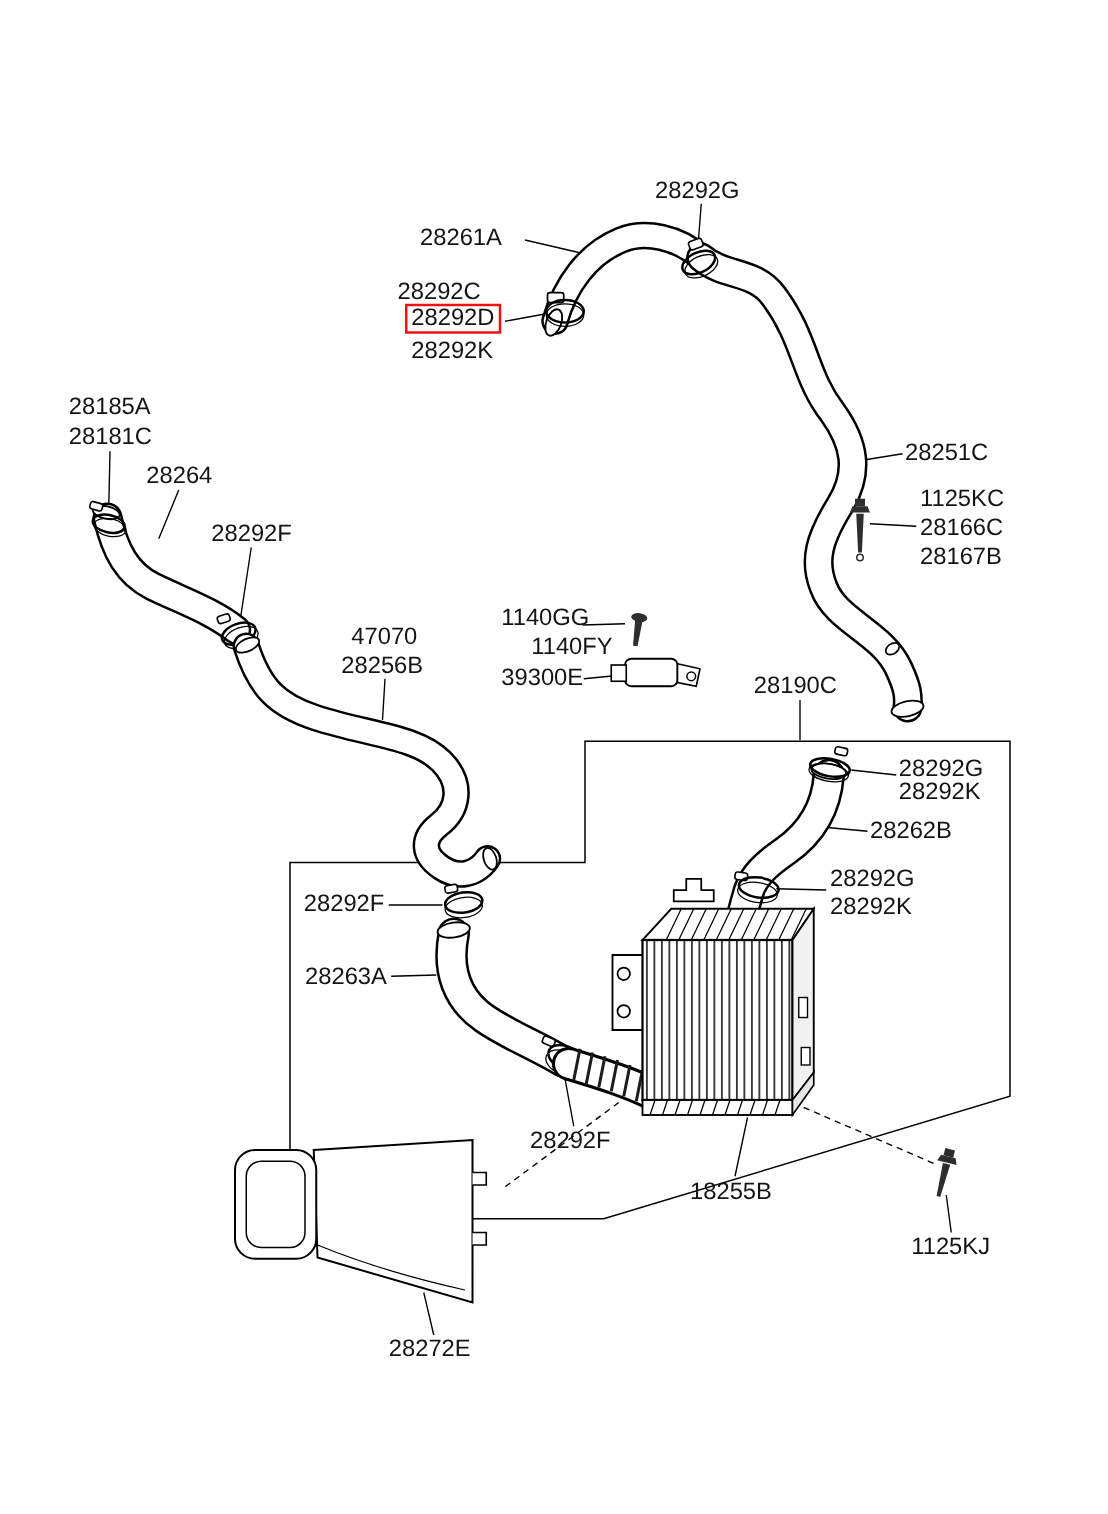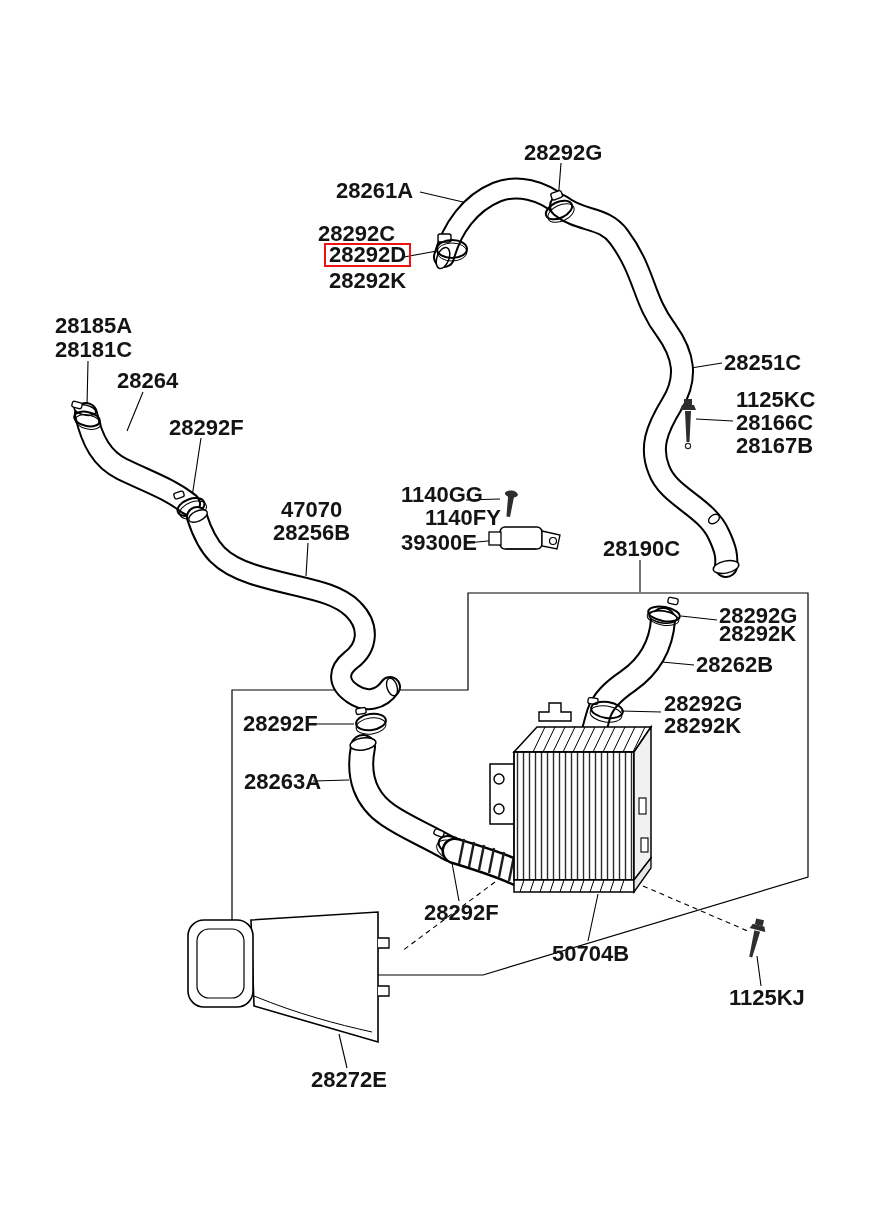--- a/index.html
+++ b/index.html
@@ -1,20 +1,20 @@
 <!DOCTYPE html>
 <html><head>
 <meta charset="utf-8">
 <style>
   * { margin:0; padding:0; box-sizing:border-box; }
   html,body { background:#ffffff; }
   body { width:886px; height:1211px; position:relative; font-family:"Liberation Sans", sans-serif; }
   .stage { position:absolute; left:0; top:0; width:886px; height:1211px; background:#fff; overflow:hidden; }
   .stage svg { position:absolute; left:0; top:0; }
-  .label { position:absolute; font-size:22px; line-height:20px; color:#141414; white-space:nowrap; z-index:5;font-weight:bold; }
+  .label { position:absolute; font-size:19px; line-height:20px; color:#141414; white-space:nowrap; z-index:5; }
   .label.hl { border:2px solid #ee1111; padding:0 3px;text-align:center; }
 </style>
 </head>
 <body>
 
 <div class="stage">
 
 <svg width="886" height="1211" viewBox="0 0 886 1211">
   <defs>
     <pattern id="fins" width="6" height="6" patternUnits="userSpaceOnUse">
@@ -225,17 +225,17 @@
 <div class="label" style="left:273px; top:523px">28256B</div>
 <div class="label" style="left:603px; top:539px">28190C</div>
 <div class="label" style="left:719px; top:606px">28292G</div>
 <div class="label" style="left:719px; top:624px">28292K</div>
 <div class="label" style="left:696px; top:655px">28262B</div>
 <div class="label" style="left:664px; top:694px">28292G</div>
 <div class="label" style="left:664px; top:716px">28292K</div>
 <div class="label" style="left:243px; top:714px">28292F</div>
 <div class="label" style="left:244px; top:772px">28263A</div>
 <div class="label" style="left:424px; top:903px">28292F</div>
-<div class="label" style="left:552px; top:944px">50704B</div>
+<div class="label" style="left:552px; top:944px">18255B</div>
 <div class="label" style="left:729px; top:988px">1125KJ</div>
 <div class="label" style="left:311px; top:1070px">28272E</div>
 
 </div>
 
 </body></html>

